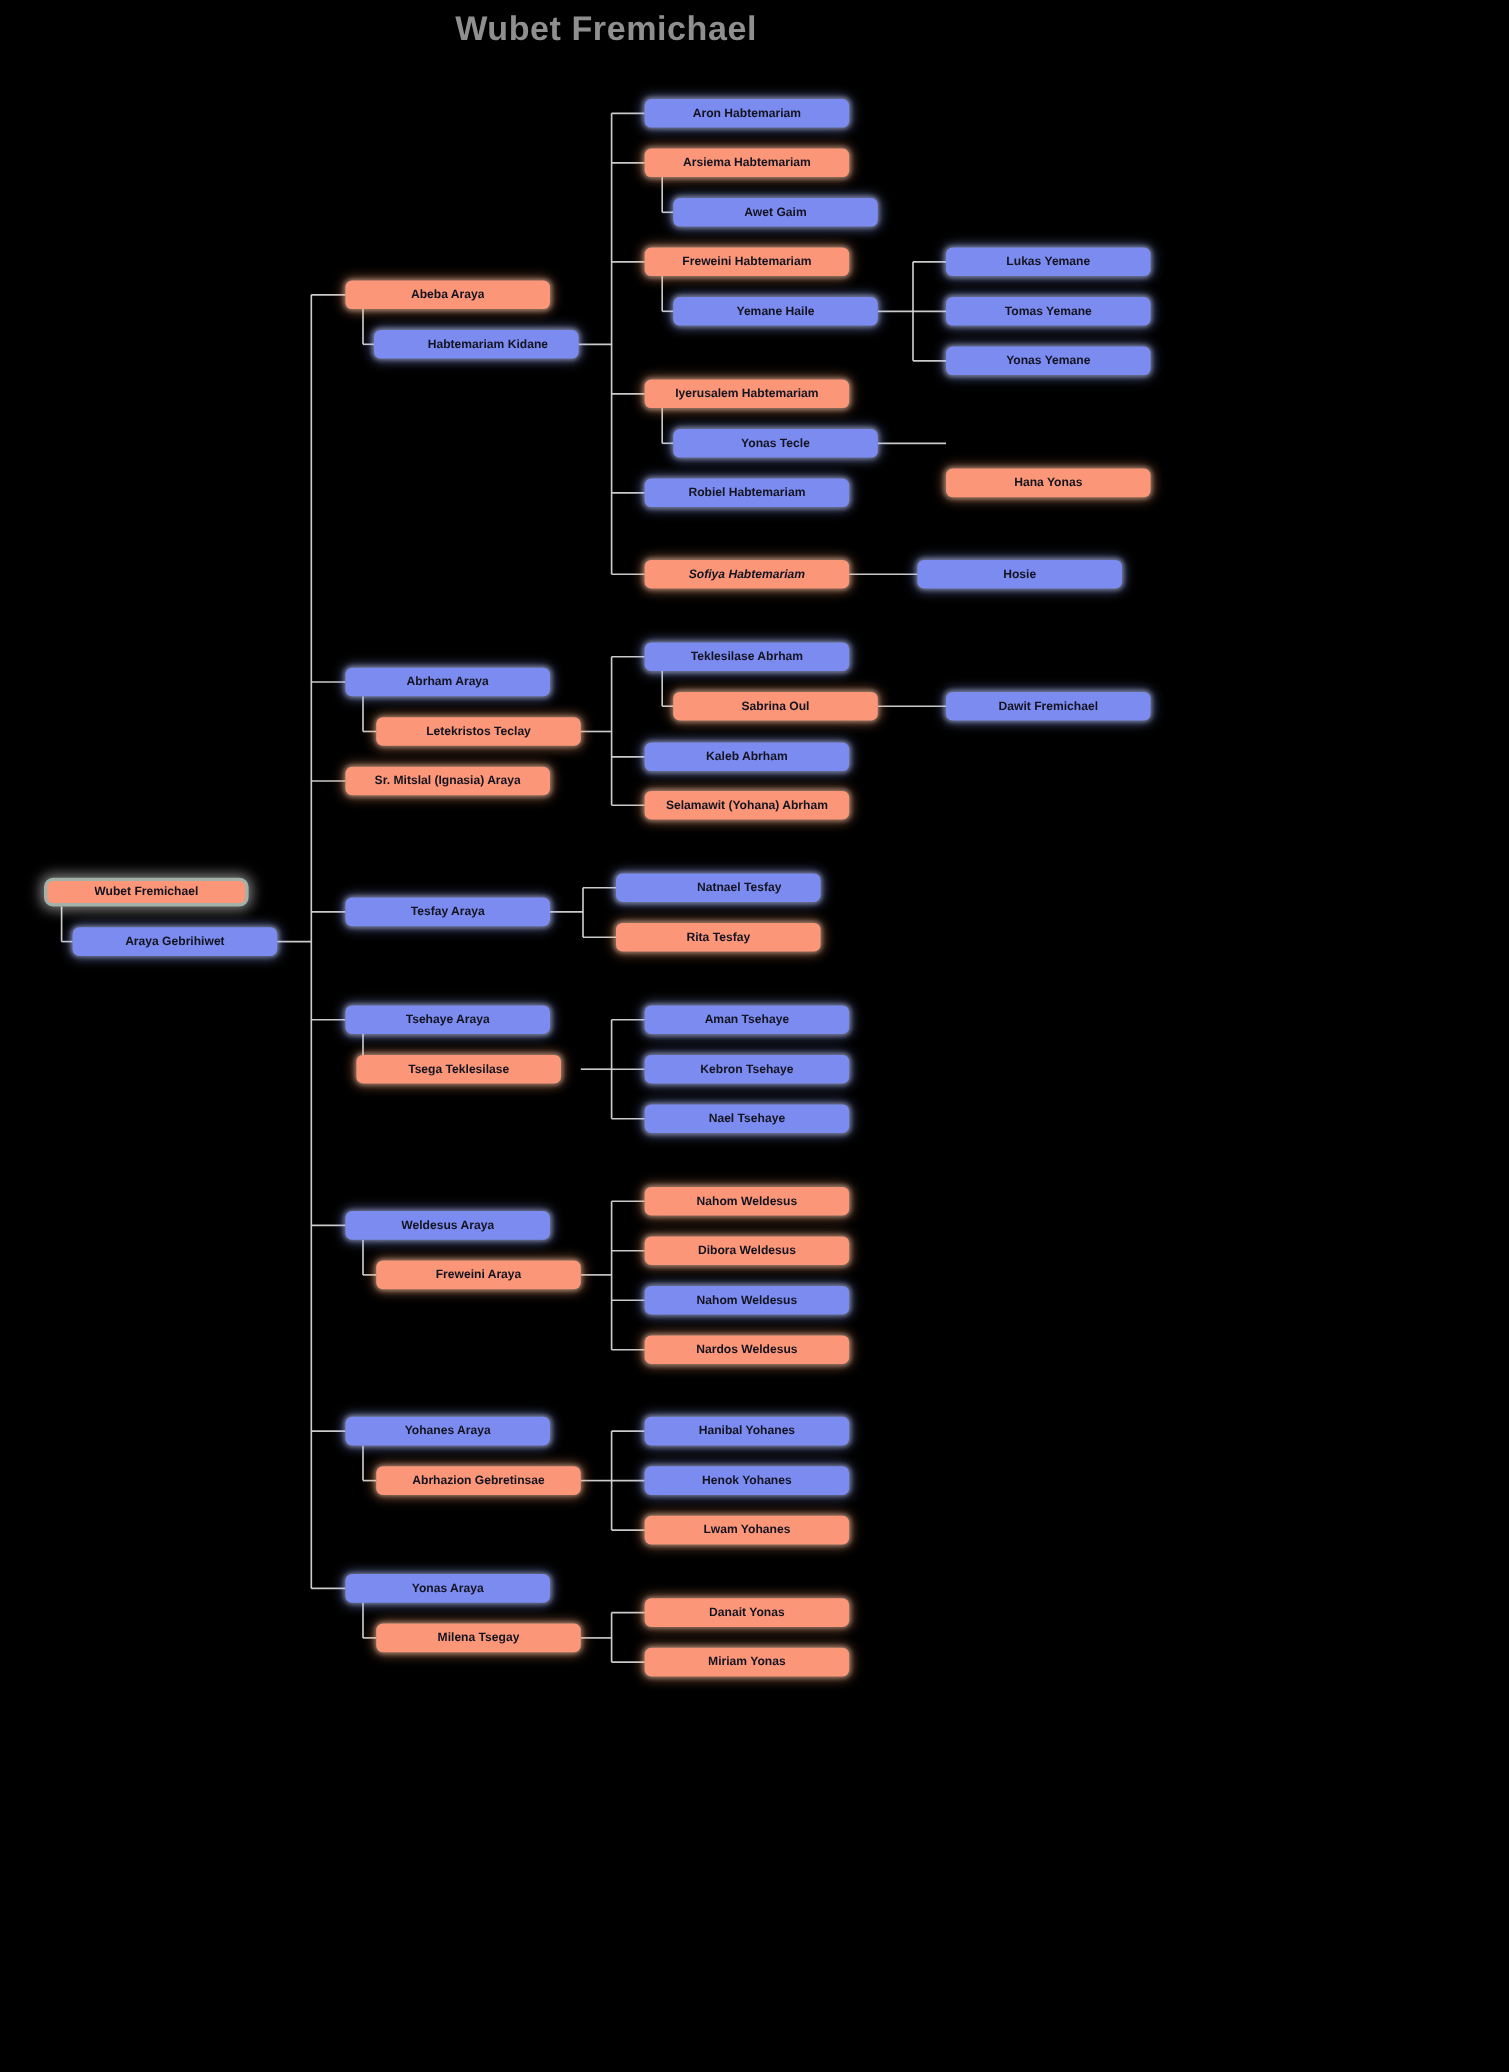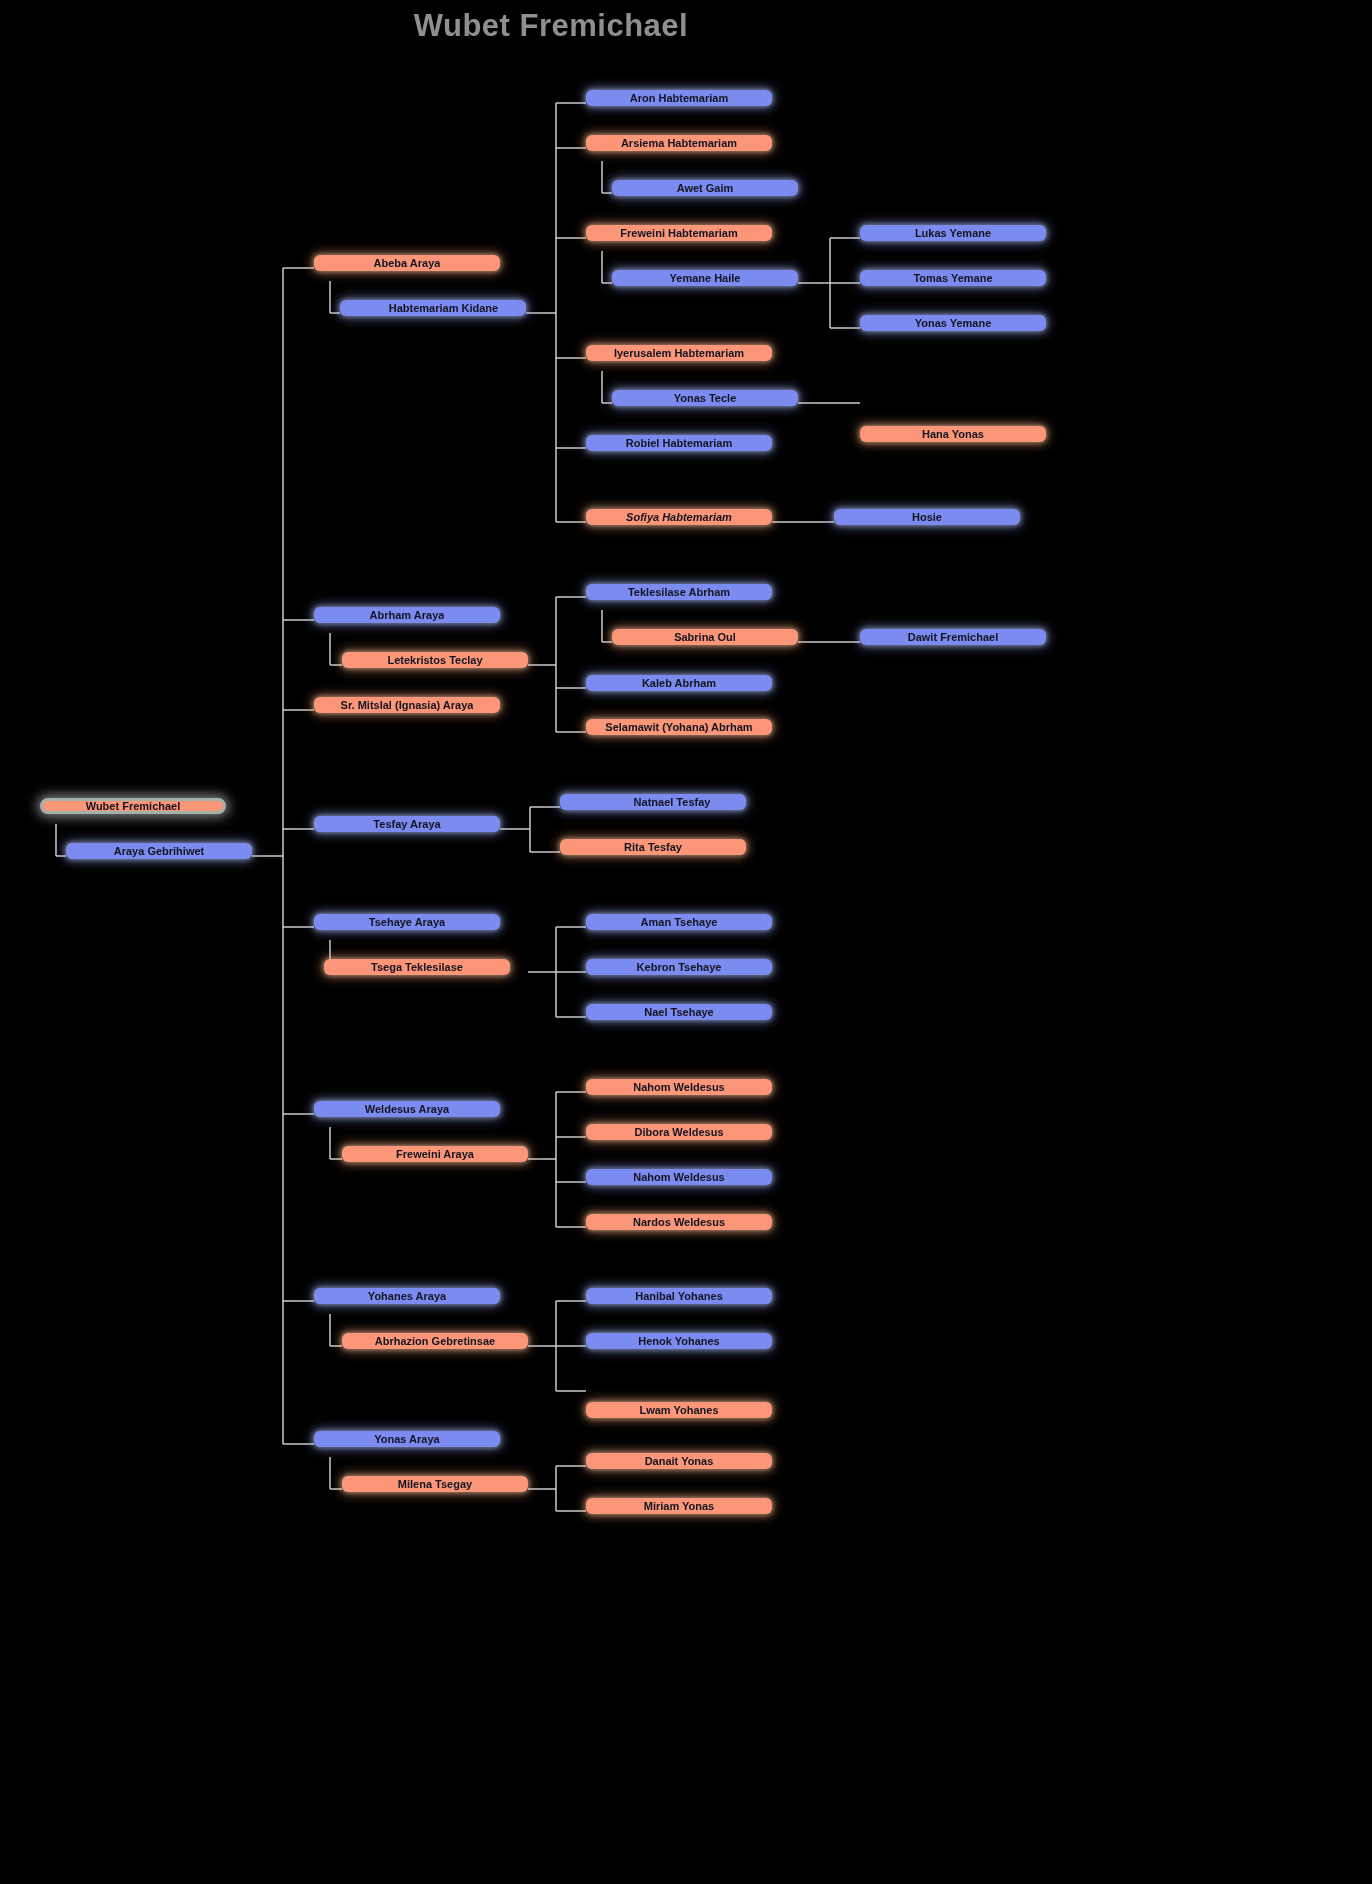--- a/index.html
+++ b/index.html
@@ -30,21 +30,21 @@
     pointer-events:none;
   }
   svg#lines line{
     stroke:#d6d6d6;
     stroke-width:1.5;
     opacity:0.95;
   }
   .node{
     position:absolute;
     width:186px;
-    height:16px;
+    height:26px;
     box-sizing:border-box;
     border-radius:6px;
     display:flex;
     align-items:center;
     justify-content:center;
     cursor:pointer;
   }
   .node .label{
     font-size:11px;
     font-weight:bold;
@@ -269,21 +269,21 @@
     </div>
     <div class="node female" style="left: 586px; top: 1214px;">
       <span class="label">Nardos Weldesus</span>
     </div>
     <div class="node male" style="left: 586px; top: 1288px;">
       <span class="label">Hanibal Yohanes</span>
     </div>
     <div class="node male" style="left: 586px; top: 1333px;">
       <span class="label">Henok Yohanes</span>
     </div>
-    <div class="node female" style="left: 586px; top: 1378px; margin-top: 24px;">
+    <div class="node female" style="left: 586px; top: 1378px;">
       <span class="label">Lwam Yohanes</span>
     </div>
     <div class="node female" style="left: 586px; top: 1453px;">
       <span class="label">Danait Yonas</span>
     </div>
     <div class="node female" style="left: 586px; top: 1498px;">
       <span class="label">Miriam Yonas</span>
     </div>
     <div class="node male" style="left: 860px; top: 225px;">
       <span class="label">Lukas Yemane</span>

